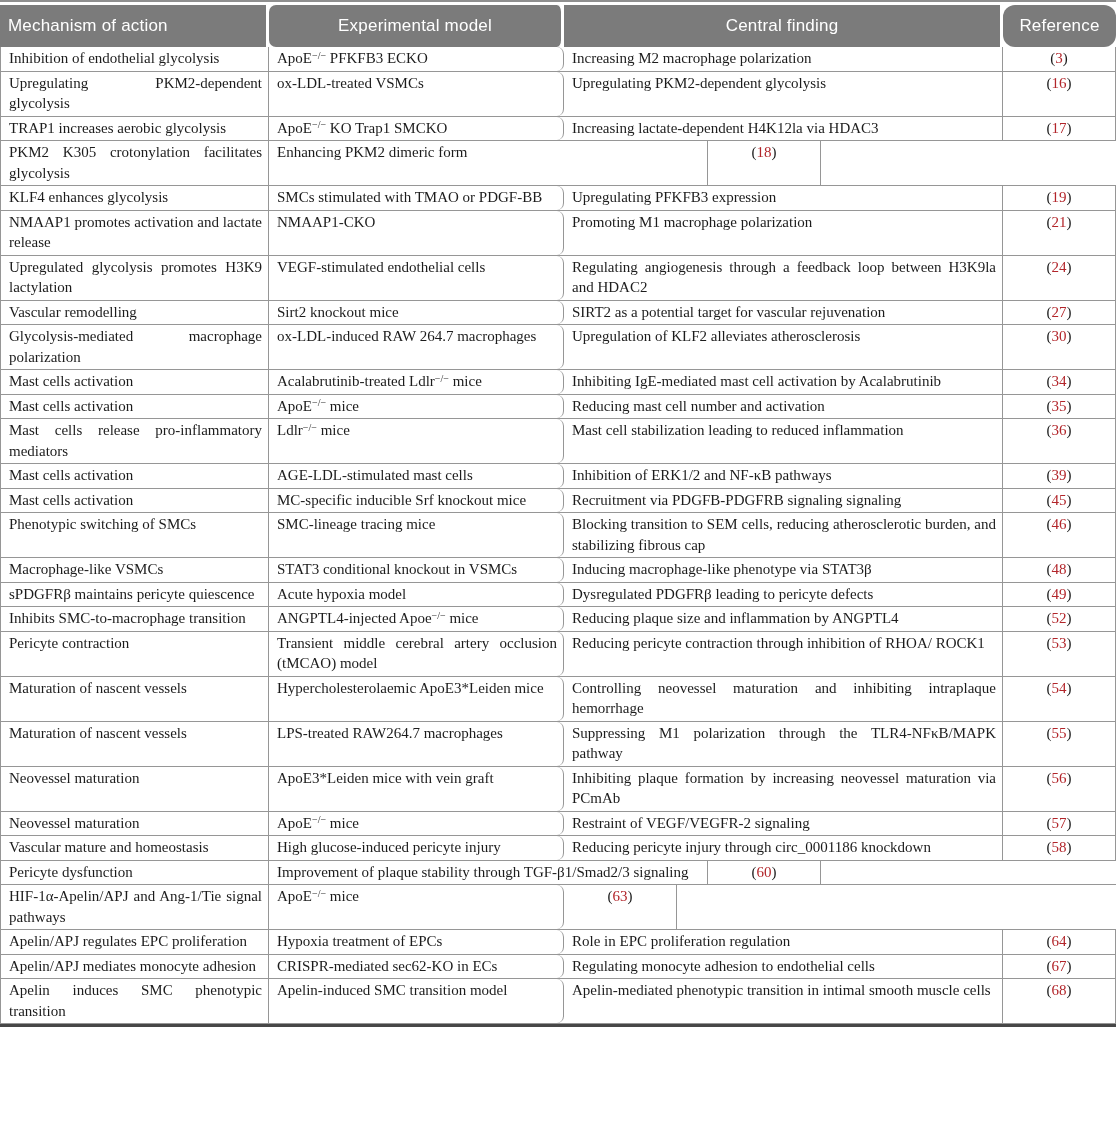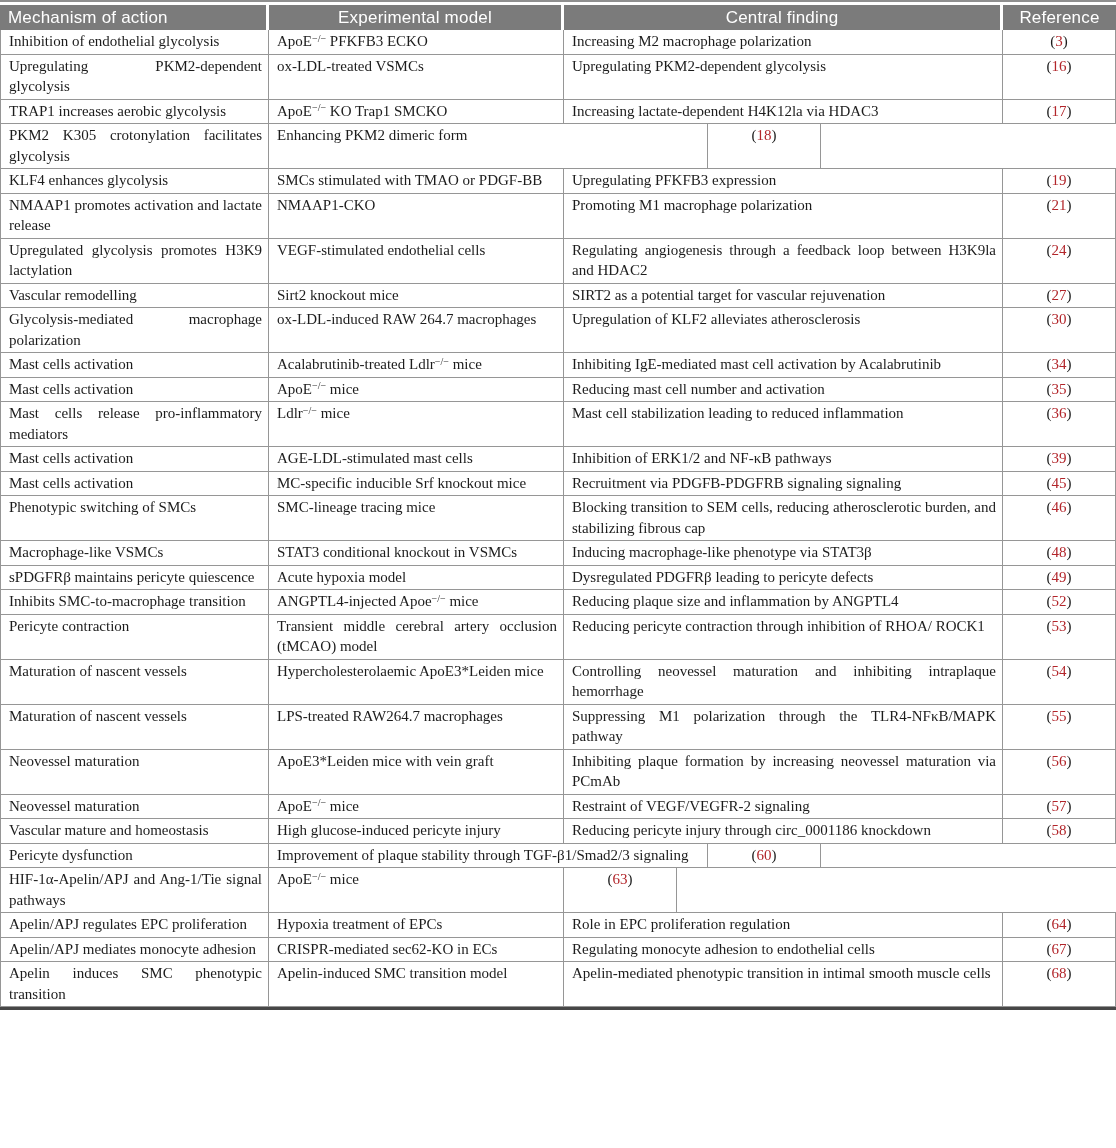--- a/index.html
+++ b/index.html
@@ -18,40 +18,40 @@
   }
   
   .thead{display:flex;}
   .th{
     box-sizing:border-box;
     background:var(--header-bg,#7b7b7b);
     color:var(--header-text,#ffffff);
     font-family:"Liberation Sans", sans-serif;
     font-size:17px;
     letter-spacing:.2px;
-    height:25px;
+    height:42px;
     display:flex;align-items:center;justify-content:center;
     padding:0 8px;
     border-right:3px solid #ffffff;
   }
   .th.c1{justify-content:flex-start;}
-  .th.c4{border-right:none;padding:0 4px;}
+  .th.c4{border-right:none;padding:0 4px;border-radius:12px;}
   
   .tr{display:flex;border-bottom:1.5px solid var(--grid-line,#969696);}
   .td{
     box-sizing:border-box;
     font-size:15px;
     line-height:20.5px;
     padding:1px 6px 2px 8px;
     text-align:justify;
     border-right:1.5px solid var(--grid-line,#969696);
   }
   .td.c1{border-left:1.5px solid var(--grid-line,#969696);}
   .c1{width:269px;flex:0 0 269px;}
-  .c2{width:295px;flex:0 0 295px;}
+  .c2{width:295px;flex:0 0 295px;border-radius:7px;}
   .c3{width:439px;flex:0 0 439px;}
   .c4{width:113px;flex:0 0 113px;}
   .td.c4{text-align:center;padding:1px 3px 2px 3px;}
   .ref-num{color:var(--reference-accent,#b2252a);}
   sup{
     font-size:10px;
     line-height:0;
     position:relative;
     top:-0.45em;
     vertical-align:baseline;

